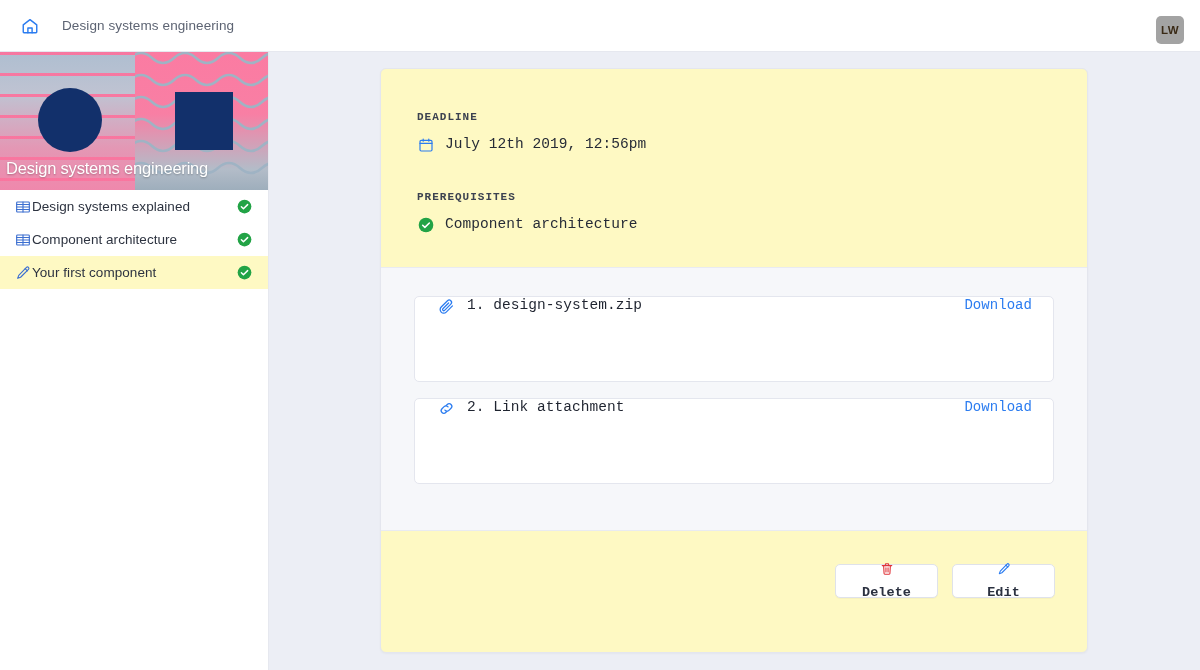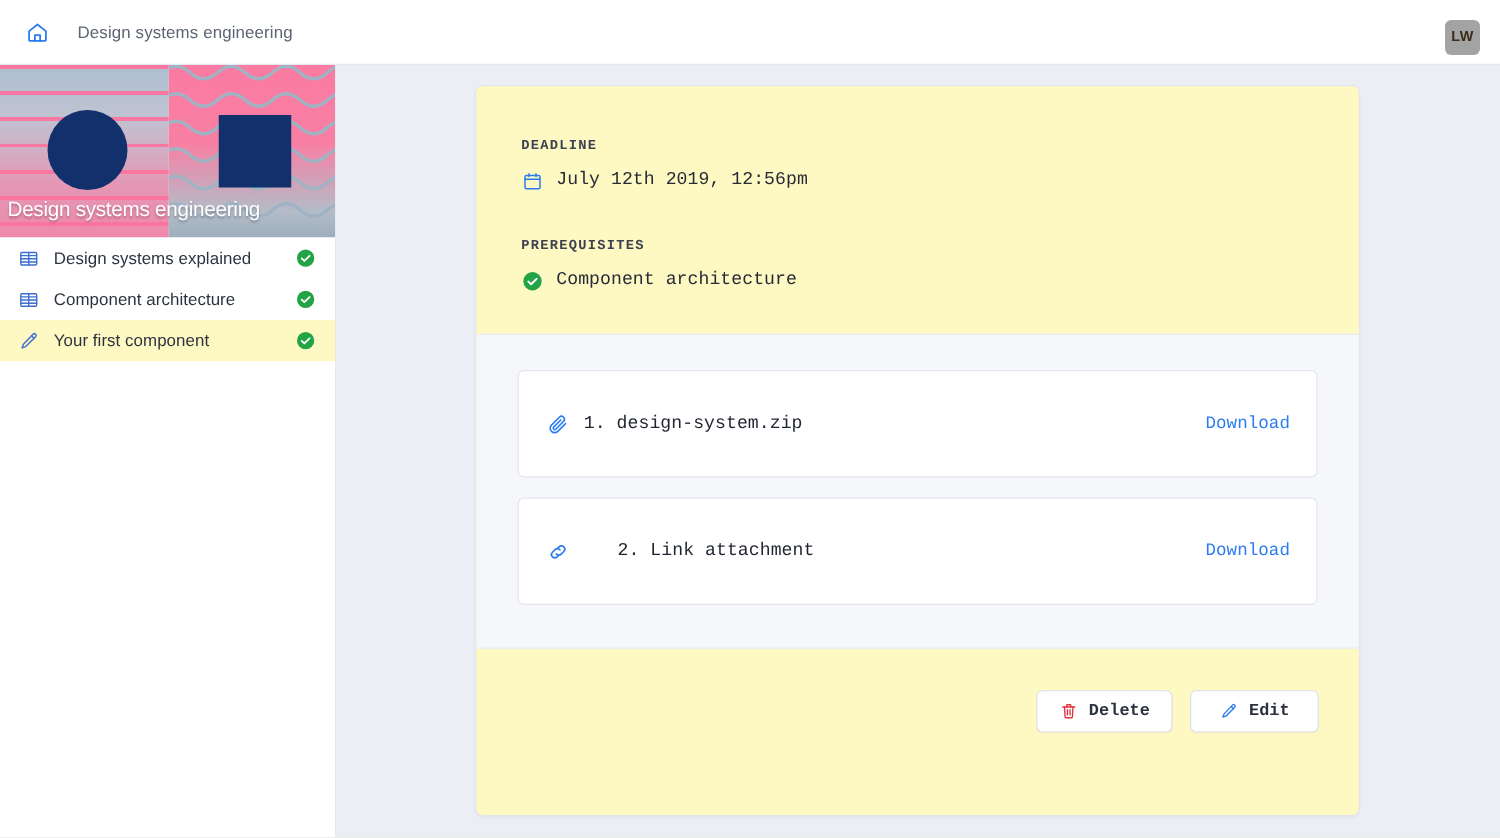--- a/index.html
+++ b/index.html
@@ -141,21 +141,21 @@
     padding: 0 16px 0 14px;
     cursor: pointer;
   }
   .nav-item.selected { background: #fef9c3; }
   .nav-icon {
     width: 18px; height: 18px;
     flex: 0 0 18px;
     display: flex; align-items: center; justify-content: center;
   }
   .nav-label {
-    margin-left: 11px;
+    margin-left: 0;
     font-size: 13.5px;
     color: #2d3340;
     letter-spacing: .05px;
     flex: 1;
     white-space: nowrap;
   }
   .check {
     width: 15px; height: 15px;
     flex: 0 0 15px;
   }
@@ -217,25 +217,25 @@
     color: #1f2430;
     margin-bottom: 21px;
     letter-spacing: .05px;
   }
   .attachment {
     height: 86px;
     background: #ffffff;
     border: 1px solid #e4e6ee;
     border-radius: 5px;
     display: flex;
-    align-items: center;
+    align-items: flex-start;
     padding: 0 21px 0 22px;
     margin-bottom: 16px;
   }
-  .attachment:last-child { margin-bottom: 0; gap: 27px; }
+  .attachment:last-child { margin-bottom: 12px; }
   .att-icon {
     width: 18px; height: 18px;
     flex: 0 0 18px;
     display: flex; align-items: center; justify-content: center;
   }
   .att-name {
     margin-left: 12px;
     flex: 1;
     font-size: 14.5px;
     color: #1f2430;
@@ -262,20 +262,21 @@
     padding: 12px 17px;
     background: #ffffff;
     border: 1px solid #dfe2ea;
     border-radius: 5px;
     display: flex;
     align-items: center;
     justify-content: center;
     gap: 9px;
     cursor: pointer;
     box-shadow: 0 1px 1px rgba(30,40,70,.03);
+    flex-direction: column;
   }
   .btn-label {
     font-size: 13.5px;
     font-weight: bold;
     color: #2b3140;
     letter-spacing: .05px;
   }
   .btn-ico {
     width: 15px; height: 15px;
     display: flex; align-items: center; justify-content: center;

